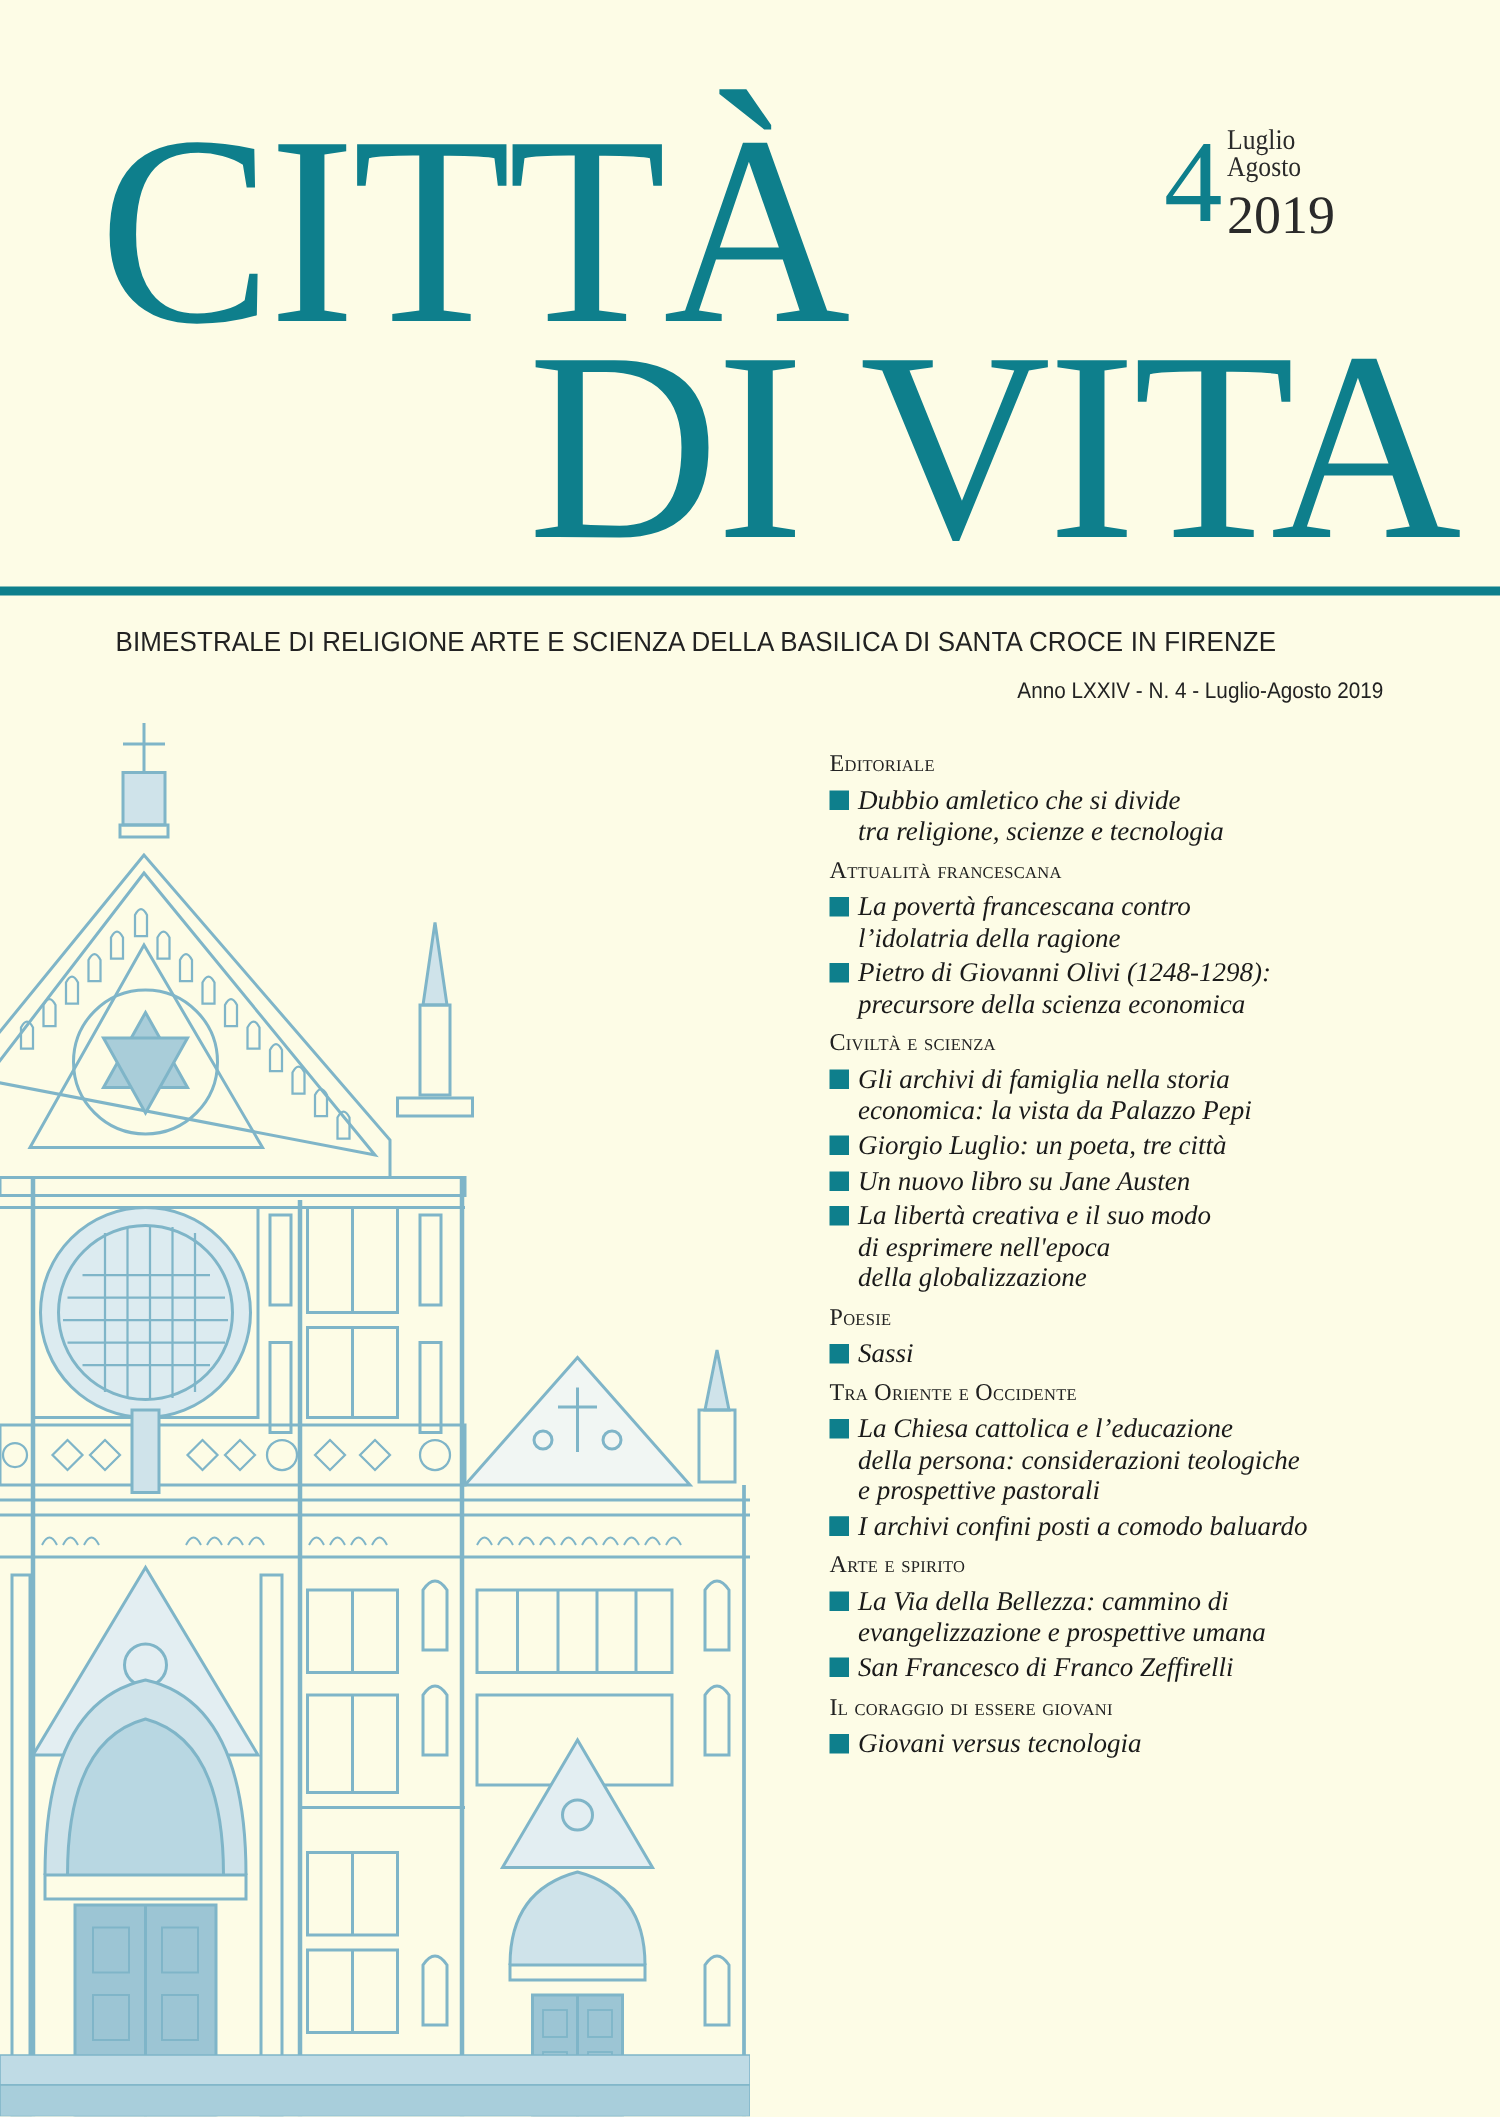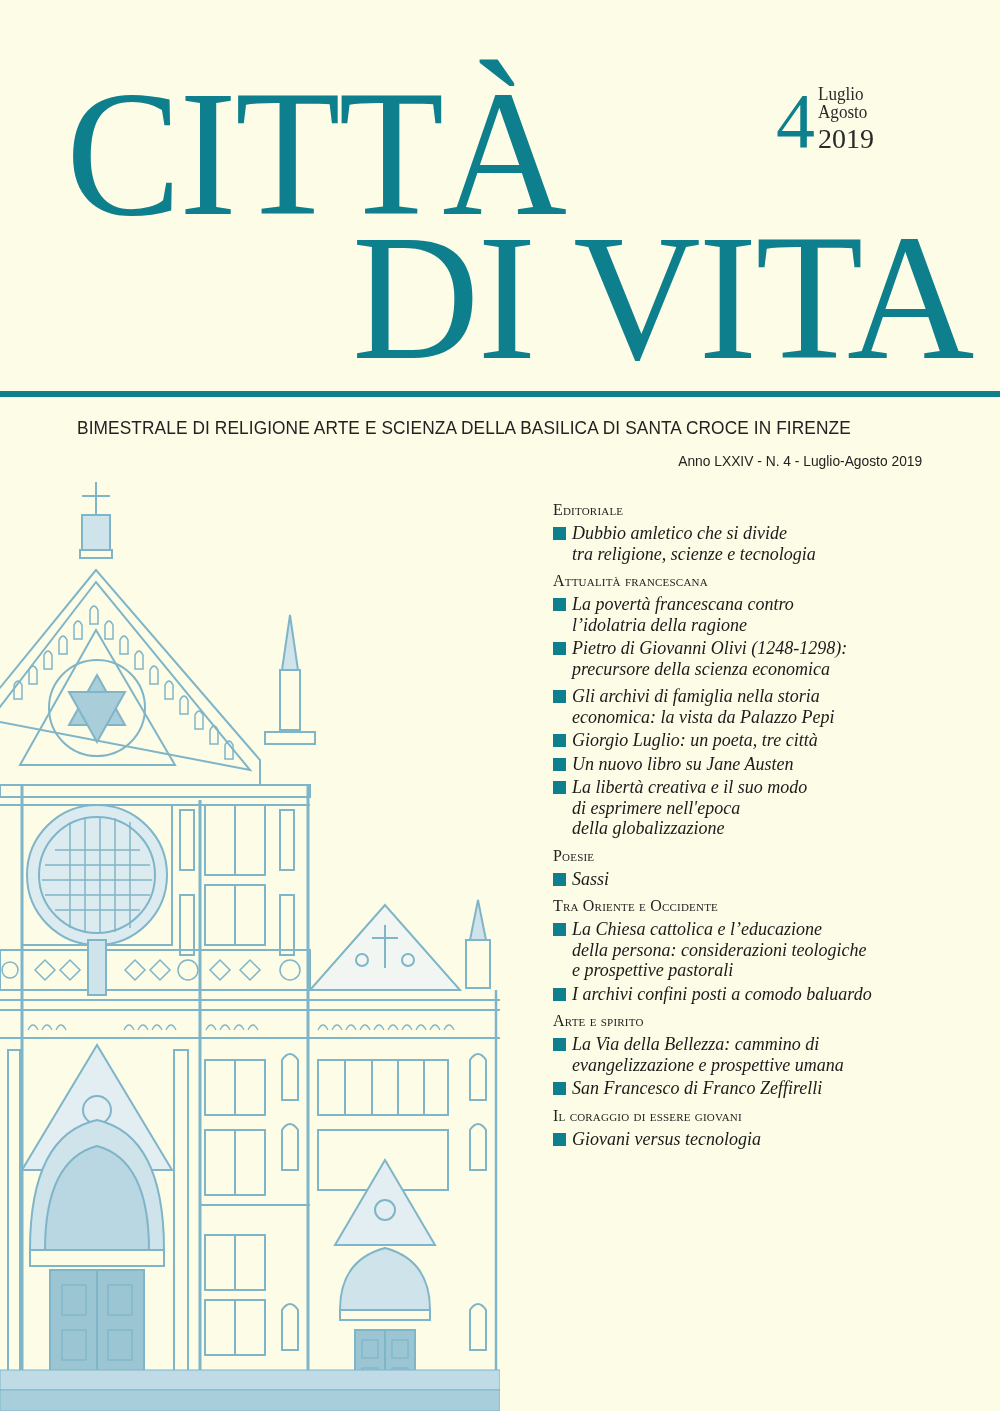--- a/index.html
+++ b/index.html
@@ -26,21 +26,21 @@
     position: absolute; left: 0; top: 0;
     color: #0e7f8c; font-size: 78px; line-height: 1;
     font-family: "Liberation Serif", serif;
   }
   .issue-m1, .issue-m2, .issue-year {
     position: absolute; left: 42px; color: #2a2a2a; line-height: 1;
     font-family: "Liberation Serif", serif; white-space: nowrap;
   }
   .issue-m1 { top: 2px; font-size: 19px; transform: scaleX(0.9); transform-origin: left; }
   .issue-m2 { top: 20px; font-size: 19px; transform: scaleX(0.9); transform-origin: left; }
-  .issue-year { top: 43px; font-size: 28px; }
+  .issue-year { top: 43px; font-size: 36px; }
   .rule {
     position: absolute; left: 0; top: 391px; width: 1000px; height: 6px;
     background: #0e7f8c;
   }
   .subtitle {
     position: absolute; left: 77px; top: 417px;
     font-family: "Liberation Sans", sans-serif; font-size: 18.5px;
     color: #222; white-space: nowrap; letter-spacing: 0.1px;
     transform: scaleX(0.935); transform-origin: left top;
   }
@@ -278,20 +278,21 @@
 tra religione, scienze e tecnologia</span></div>
     </div>
     <div class="section">
       <div class="section-title">Attualità francescana</div>
       <div class="item"><span class="bullet"></span><span class="item-text">La povertà francescana contro
 l’idolatria della ragione</span></div>
       <div class="item"><span class="bullet"></span><span class="item-text">Pietro di Giovanni Olivi (1248-1298):
 precursore della scienza economica</span></div>
     </div>
     <div class="section">
+      <div class="section-title">Civiltà e scienza</div>
       <div class="item"><span class="bullet"></span><span class="item-text">Gli archivi di famiglia nella storia
 economica: la vista da Palazzo Pepi</span></div>
       <div class="item"><span class="bullet"></span><span class="item-text">Giorgio Luglio: un poeta, tre città</span></div>
       <div class="item"><span class="bullet"></span><span class="item-text">Un nuovo libro su Jane Austen</span></div>
       <div class="item"><span class="bullet"></span><span class="item-text">La libertà creativa e il suo modo
 di esprimere nell'epoca
 della globalizzazione</span></div>
     </div>
     <div class="section">
       <div class="section-title">Poesie</div>

